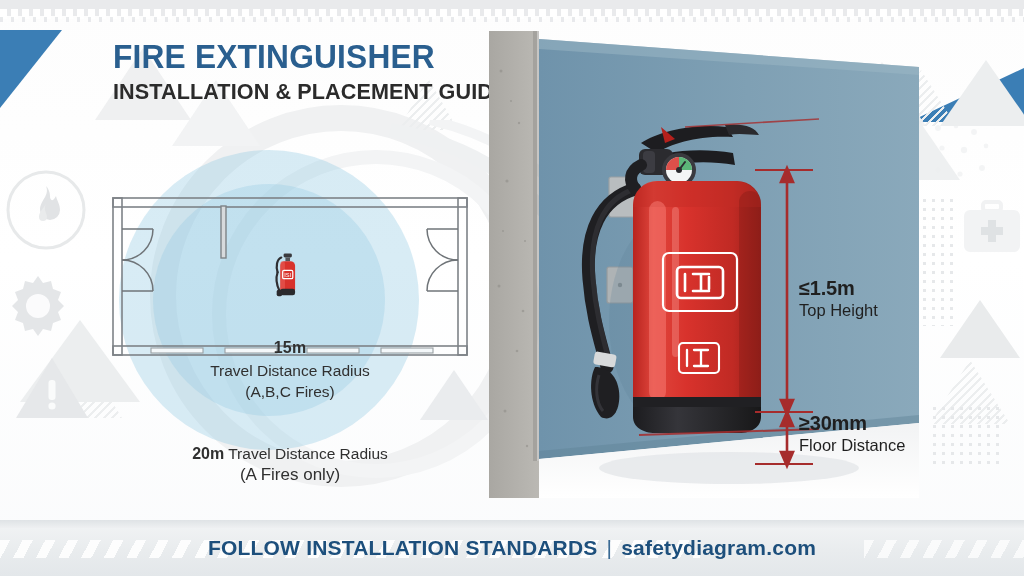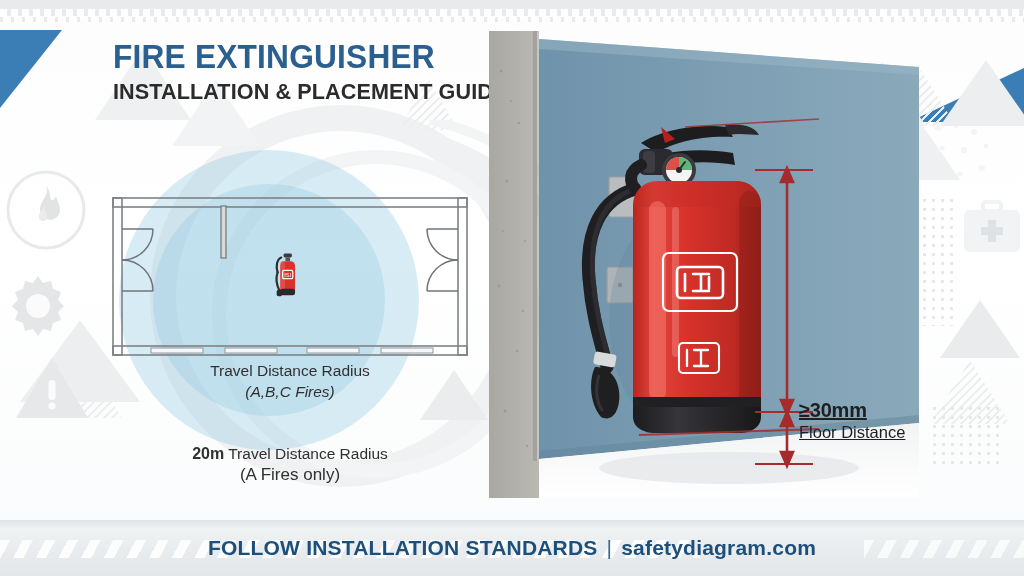--- a/index.html
+++ b/index.html
@@ -92,35 +92,35 @@
     width:232px;height:232px;left:58px;top:44px;
     background:rgba(141,198,226,0.30);
   }
   .plan-svg{position:absolute;left:0;top:0;}
   .plan-label{
     position:absolute;width:100%;text-align:center;
     color:#303030;
   }
   .lbl-15{top:199px;font-size:16px;font-weight:bold;letter-spacing:.2px;}
   .lbl-15b{top:222px;font-size:15.5px;}
-  .lbl-15c{top:243px;font-size:15.5px;font-style:italic;}
+  .lbl-15c{top:243px;font-size:15.5px;}
   .lbl-20{top:305px;font-size:15.5px;}
   .lbl-20 b{font-size:16px;text-align:right;}
   .lbl-20c{top:325px;font-size:17px;}
 
   
   #scene{position:absolute;left:489px;top:31px;width:430px;height:467px;}
   .scene-svg{position:absolute;left:0;top:0;}
 
   
   .dim-text{position:absolute;color:#1f1f1f;}
   .dim-big{font-size:20px;font-weight:bold;letter-spacing:-.2px;}
   .dim-small{font-size:16.5px;margin-top:1px;}
   #dim-top{left:799px;top:277px;}
-  #dim-floor{left:799px;top:399px;text-decoration:underline;}
+  #dim-floor{left:799px;top:412px;}
 
   
   .footer{
     position:absolute;left:0;bottom:0;width:1024px;height:56px;
     background:linear-gradient(180deg,#f2f4f5 0%,#e9ecee 55%,#e3e7ea 100%);
     overflow:hidden;
   }
   .footer-dash{
     position:absolute;left:0;top:20px;width:700px;height:18px;
     background-image:repeating-linear-gradient(118deg,#ffffff 0 9px,transparent 9px 20px);
@@ -279,20 +279,21 @@
         <rect x="8" y="10" width="16" height="36" rx="5" fill="#d8322c"></rect>
         <rect x="8" y="10" width="5" height="36" rx="3" fill="#e5564f" opacity=".75"></rect>
         <rect x="8" y="40" width="16" height="7" rx="2.5" fill="#2a2a2d"></rect>
         <rect x="10.5" y="20" width="11" height="9" rx="1.4" fill="none" stroke="#ffffff" stroke-width="1.3"></rect>
         <text x="16" y="27" font-size="6.2" fill="#ffffff" text-anchor="middle" font-family="Liberation Sans, sans-serif">ISI</text>
         <path d="M5 22 C3 28, 4 36, 7 42" fill="none" stroke="#2e2e31" stroke-width="2.4" stroke-linecap="round"></path>
         <rect x="4" y="41" width="6" height="7" rx="2" fill="#2a2a2d"></rect>
       </g>
     </svg>
 
+    <div class="plan-label lbl-15">15m</div>
     <div class="plan-label lbl-15b">Travel Distance Radius</div>
     <div class="plan-label lbl-15c">(A,B,C Fires)</div>
 
     <div class="plan-label lbl-20">
       <b>20m</b>
       <span>Travel Distance Radius</span>
     </div>
     <div class="plan-label lbl-20c">(A Fires only)</div>
   </div>
 
@@ -444,20 +445,24 @@
       <path d="M32 254 L26 240 H38 Z"></path>
     </g>
 
     <g stroke="#a62c2c" stroke-width="2.6" fill="#a62c2c">
       <line x1="32" y1="260" x2="32" y2="298"></line>
       <path d="M32 252 L26 266 H38 Z"></path>
       <path d="M32 306 L26 292 H38 Z"></path>
     </g>
   </svg>
 
+  <div class="dim-text" id="dim-top">
+    <div class="dim-big">≤1.5m</div>
+    <div class="dim-small">Top Height</div>
+  </div>
 
   <div class="dim-text" id="dim-floor">
     <div class="dim-big">≥30mm</div>
     <div class="dim-small">Floor Distance</div>
   </div>
 
   <div class="footer">
     <div class="footer-top-line"></div>
     <div class="footer-dash"></div>
     <div class="footer-dash-r"></div>

